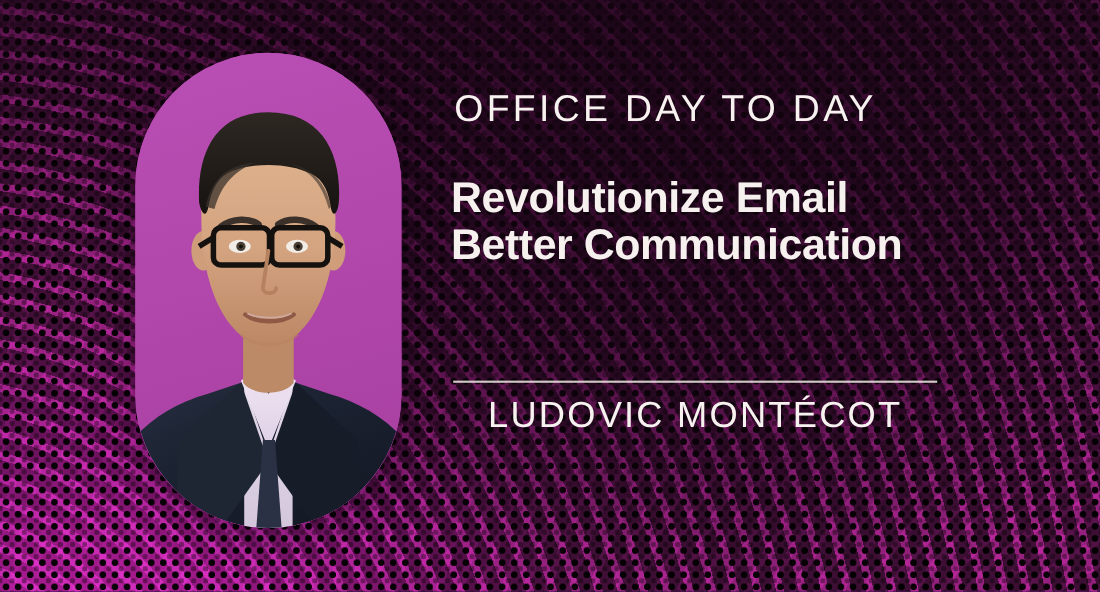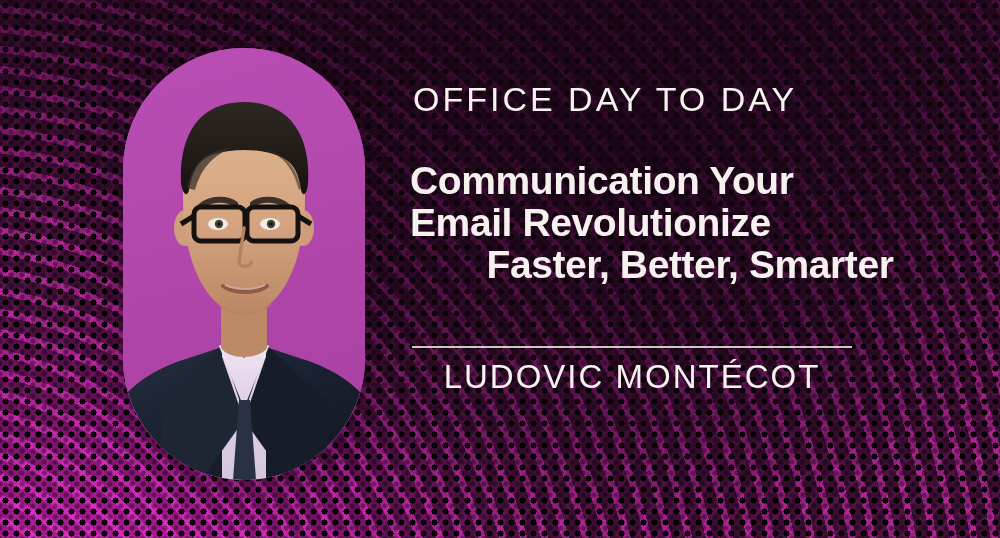--- a/index.html
+++ b/index.html
@@ -246,23 +246,22 @@
         <path d="M 96 256 C 108 268 136 268 148 256" stroke="#b8845f" stroke-width="2.5" fill="none" opacity="0.55"></path>
       </g>
     </svg>
   </div>
 
   <div class="text-col">
 
     <div class="eyebrow">OFFICE DAY TO DAY</div>
 
     <div class="headline">
-      <span class="hl-line">Communication Your</span>
-      <span class="hl-line">Email Revolutionize</span>
-      <span class="hl-line centered">Faster, Better, Smarter</span>
+      <span class="hl-line">Revolutionize Email</span>
+      <span class="hl-line">Better Communication</span>
     </div>
 
     <div class="divider"></div>
 
     <div class="speaker">LUDOVIC MONTÉCOT</div>
   </div>
 
 </div>
 
 </body></html>

